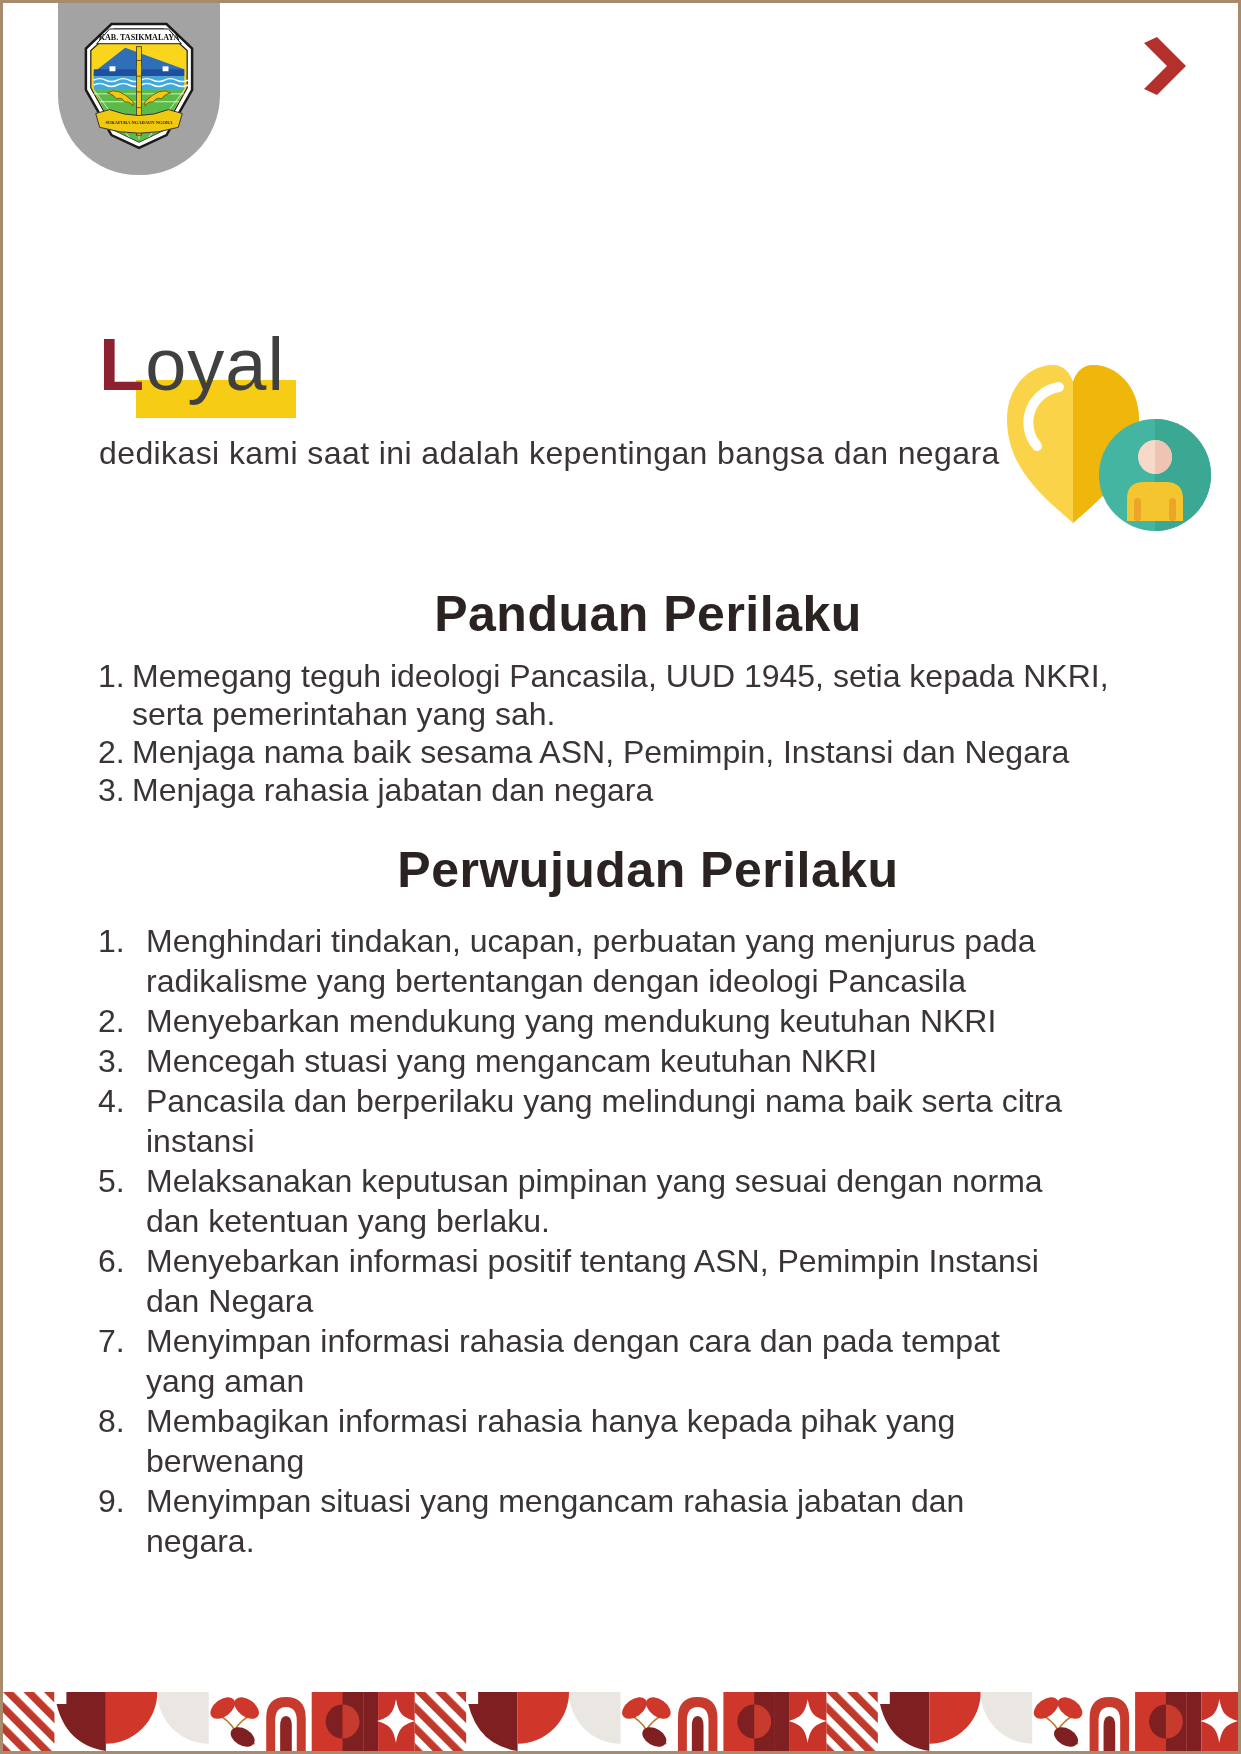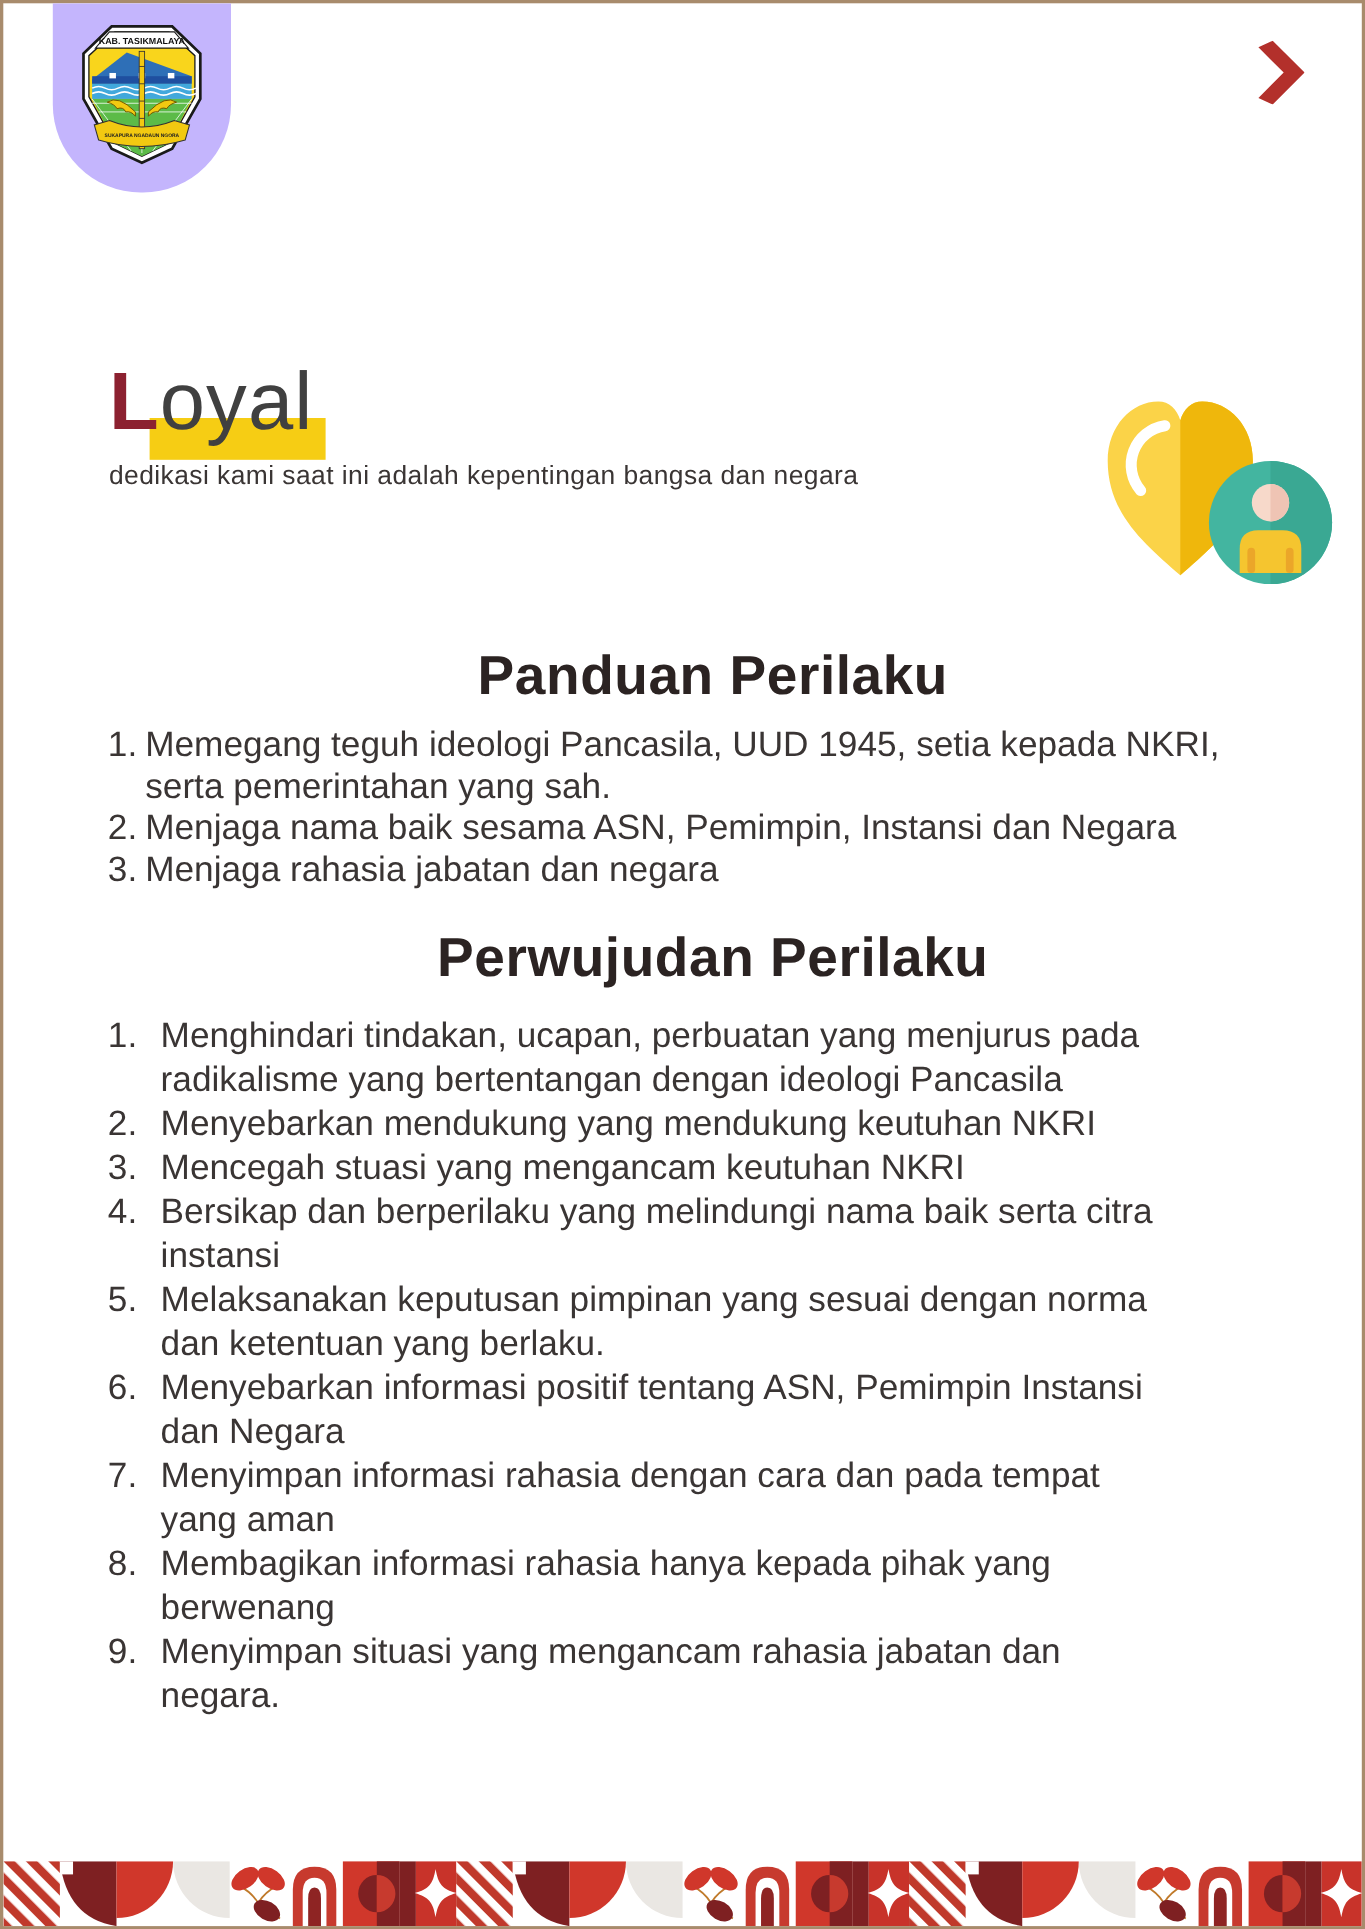--- a/index.html
+++ b/index.html
@@ -8,24 +8,25 @@
     width:1241px;height:1754px;
     background:#fff;
     border:3px solid #A88B6C;
     box-sizing:border-box;
     overflow:hidden;
     font-family:"Liberation Sans", sans-serif;
     margin:0 auto;
   }
   
   .crest-badge{
-    position:absolute;left:45px;top:0;
+    position:absolute;left:55px;top:0;
     width:162px;height:172px;
-    background:#c4b5fd;
+    background:#a3a3a3;
     border-radius:0 0 80px 80px;
+    font-family:Liberation Serif, serif;
   }
   .crest-svg{position:absolute;left:22px;top:18px;width:118px;height:130px;}
   .brand{
     position:absolute;right:58px;top:72px;
     color:#B3302B;
     font-size:64px;font-weight:800;letter-spacing:-2px;
     line-height:1;
   }
   .chevron{position:absolute;right:52px;top:34px;width:44px;height:58px;}
   
@@ -35,23 +36,23 @@
     background:#F6CD14;
   }
   .hero-title{
     position:absolute;left:96px;top:322px;
     font-size:74px;line-height:80px;letter-spacing:1px;
     white-space:nowrap;
   }
   .hero-title .cap{color:#8C2130;font-weight:700;}
   .hero-title .rest{color:#404040;font-weight:300;}
   .tagline{
-    position:absolute;left:96px;top:416px;
+    position:absolute;left:96px;top:432px;
     width:920px;
-    font-size:24px;font-weight:300;
+    font-size:32px;font-weight:300;
     color:#3A3534;letter-spacing:0.4px;
   }
   .heart-icon{position:absolute;left:1000px;top:348px;width:212px;height:188px;}
   
   .content{position:absolute;left:95px;top:582px;width:1100px;}
   .section-heading{
     margin:0;
     font-size:50px;font-weight:700;
     color:#2B2322;letter-spacing:0.5px;
     line-height:58px;
@@ -168,21 +169,21 @@
             <span class="item-text">Menyebarkan mendukung yang mendukung keutuhan NKRI</span>
           </li>
 
           <li class="row">
             <span class="item-num">3.</span>
             <span class="item-text">Mencegah stuasi yang mengancam keutuhan NKRI</span>
           </li>
 
           <li class="row">
             <span class="item-num">4.</span>
-            <span class="item-text">Bersikap dan berperilaku yang melindungi nama baik serta citra
+            <span class="item-text">Pancasila dan berperilaku yang melindungi nama baik serta citra
 instansi</span>
           </li>
 
           <li class="row">
             <span class="item-num">5.</span>
             <span class="item-text">Melaksanakan keputusan pimpinan yang sesuai dengan norma
 dan ketentuan yang berlaku.</span>
           </li>
 
           <li class="row">

